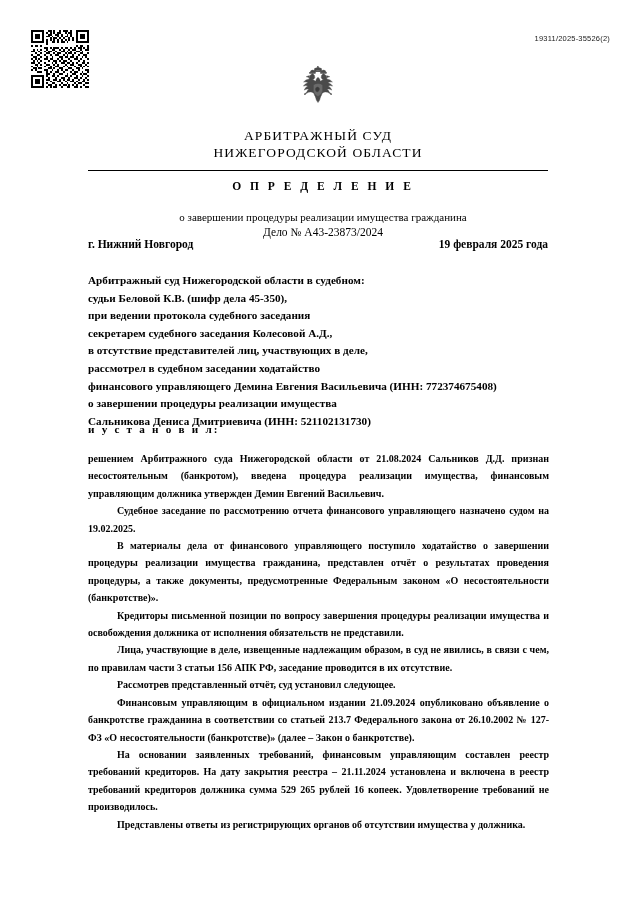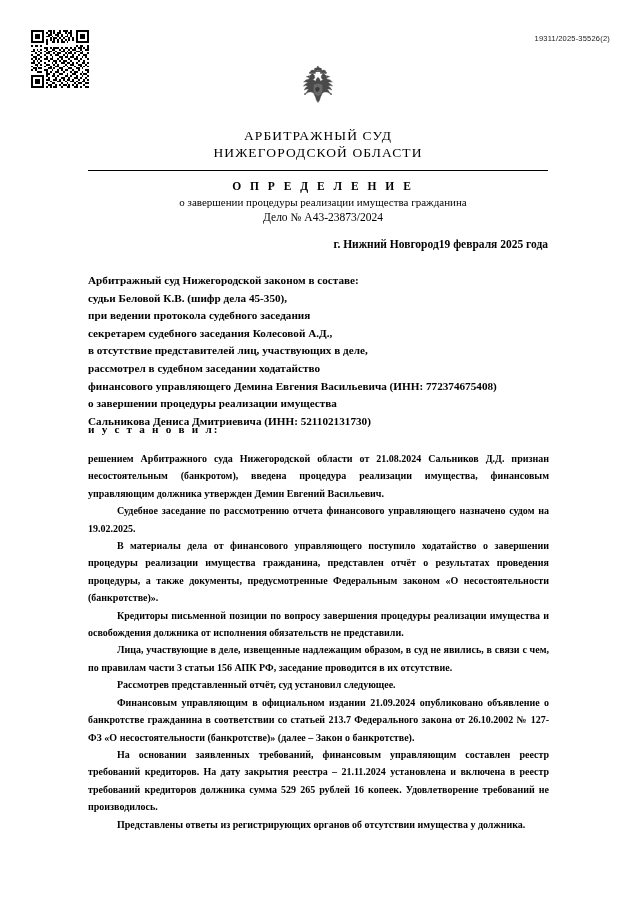--- a/index.html
+++ b/index.html
@@ -90,37 +90,38 @@
   }
   .title-main {
     font-size: 11.5px;
     font-weight: bold;
     letter-spacing: 3px;
     line-height: 16px;
   }
   .title-sub {
     font-size: 11px;
     line-height: 15px;
-    margin-top: 1px;
+    margin-top: 16px;
   }
   .title-case {
     font-size: 11.5px;
     line-height: 15px;
   }
 
   
   .placedate {
     position: absolute;
     top: 238px;
     left: 88px;
     width: 460px;
     display: flex;
-    justify-content: flex-end;
+    justify-content: space-between;
     font-size: 11.5px;
     font-weight: bold;
+    gap: 48px;
   }
 
   
   .intro {
     position: absolute;
     top: 272px;
     left: 88px;
     width: 460px;
     font-size: 11.2px;
     line-height: 17.6px;
@@ -484,21 +485,21 @@
     <div class="title-sub">о завершении процедуры реализации имущества гражданина</div>
     <div class="title-case">Дело № А43-23873/2024</div>
   </div>
 
   <div class="placedate">
     <span>г. Нижний Новгород</span>
     <span>19 февраля 2025 года</span>
   </div>
 
   <div class="intro">
-    <div>Арбитражный суд Нижегородской законом в составе:</div>
+    <div>Арбитражный суд Нижегородской области в судебном:</div>
     <div>судьи Беловой К.В. (шифр дела 45-350),</div>
     <div>при ведении протокола судебного заседания</div>
     <div>секретарем судебного заседания Колесовой А.Д.,</div>
     <div>в отсутствие представителей лиц, участвующих в деле,</div>
     <div>рассмотрел в судебном заседании ходатайство</div>
     <div>финансового управляющего Демина Евгения Васильевича (ИНН: 772374675408)</div>
     <div>о завершении процедуры реализации имущества</div>
     <div>Сальникова Дениса Дмитриевича (ИНН: 521102131730)</div>
   </div>
 

